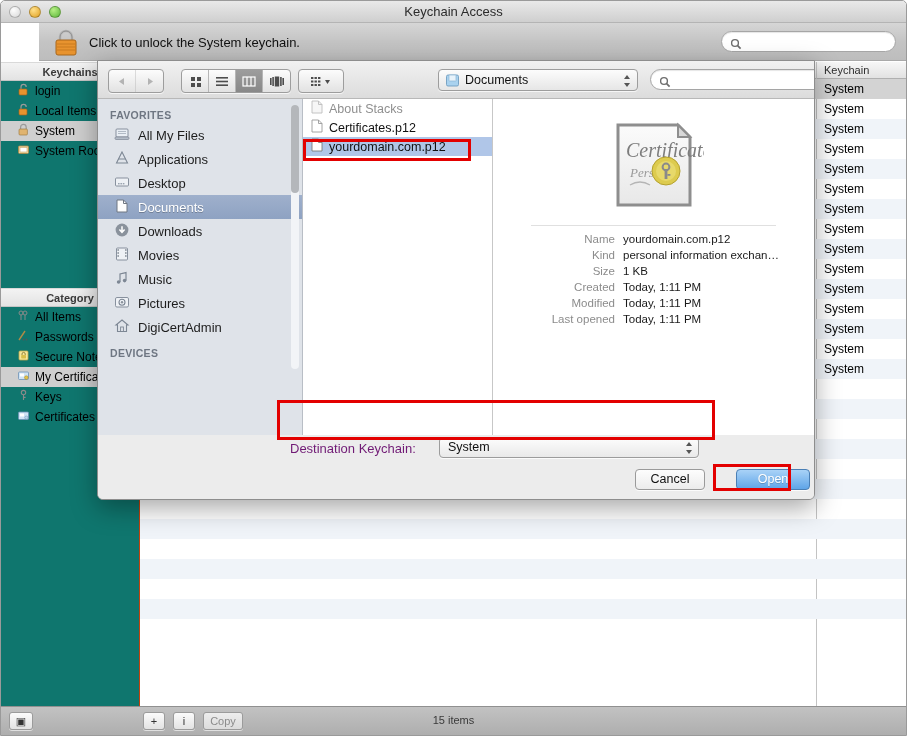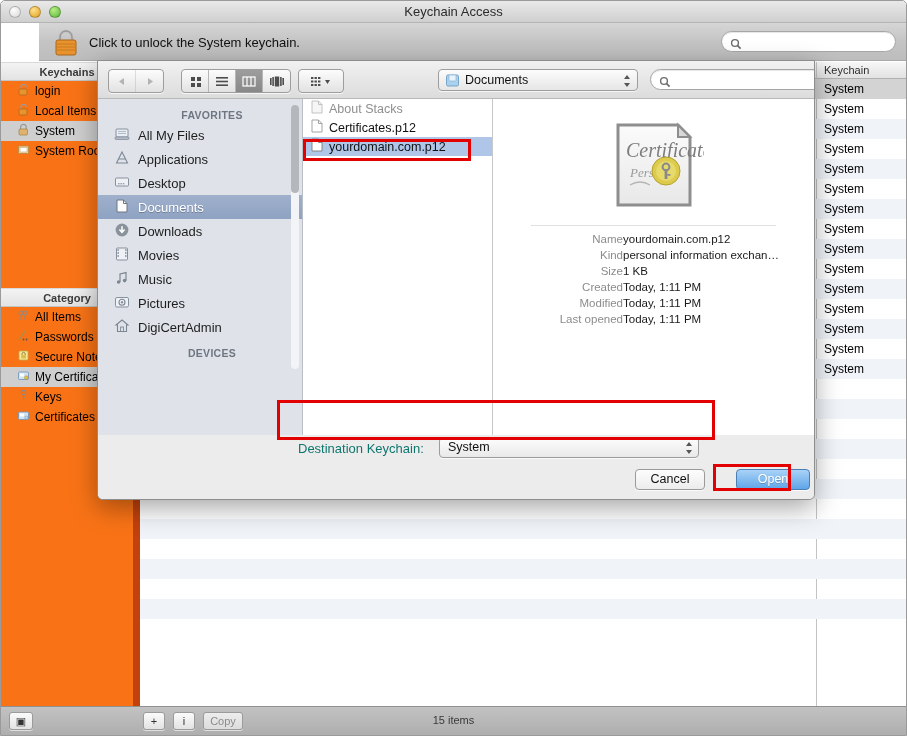--- a/index.html
+++ b/index.html
@@ -47,21 +47,21 @@
   .kc-searchfield {
     position: absolute; right: 10px; top: 8px; width: 175px; height: 21px;
     background: #fff; border: 1px solid #a6a6a6; border-radius: 11px;
     box-shadow: inset 0 1px 1px rgba(0,0,0,.10);
   }
   .kc-searchicon { position: absolute; left: 8px; top: 4px; }
 
   
   .kc-body { position: absolute; left: 0; top: 61px; right: 0; bottom: 29px; display: flex; }
   .kc-sidebar {
-    width: 139px; background: #f97316; border-right: 7px solid #c2410c;
+    width: 139px; background: #0f766e; border-right: 1px solid #c2410c;
     position: relative; flex: none;
   }
   .kc-grouphdr {
     height: 19px; background: linear-gradient(to bottom,#f3f3f3,#e3e3e3);
     border-bottom: 1px solid #c5c5c5; border-top: 1px solid #d9d9d9;
     font-size: 11px; color: #3a3a3a; text-align: center; line-height: 18px; font-weight: bold;
   }
   .kc-row {
     height: 20px; display: flex; align-items: center; gap: 5px; padding-left: 16px;
     font-size: 12px; color: #000;
@@ -155,21 +155,21 @@
   }
 
   .browser {
     position: absolute; left: 0; top: 38px; right: 0; height: 336px;
     display: flex; background: #fff;
   }
   .fav {
     width: 205px; flex: none; position: relative;
     background: #dfe3e9; border-right: 1px solid #b9bec6;
   }
-  .fav-hdr { padding: 10px 0 2px 24px; font-size: 10.5px; font-weight: bold; color: #6e7682; letter-spacing: .3px; text-align: center; }
+  .fav-hdr { padding: 10px 0 2px 12px; font-size: 10.5px; font-weight: bold; color: #6e7682; letter-spacing: .3px; }
   .fav-row {
     height: 24px; display: flex; align-items: center; gap: 8px; padding-left: 16px;
     font-size: 13px; color: #1d1d1d;
   }
   .fav-row.sel { background: linear-gradient(to bottom,#9fb0cc,#8ea2c2); color: #fff; text-shadow: 0 1px 0 rgba(0,0,0,.25); }
   .fav-scroll {
     position: absolute; right: 3px; top: 6px; width: 8px; height: 264px;
     background: #f2f4f7; border-radius: 4px;
   }
   .fav-thumb { position: absolute; left: 0; top: 0; width: 8px; height: 88px; background: #b4b7bb; border-radius: 4px; }
@@ -188,35 +188,35 @@
   .col-preview { flex: 1; position: relative; background: #fff; }
   .preview-icon {
     position: absolute; left: 50%; transform: translateX(-50%); top: 16px;
     width: 100px; height: 100px;
   }
   .preview-sep {
     position: absolute; left: 38px; right: 38px; top: 126px; height: 1px; background: #e0e0e0;
   }
   .meta { position: absolute; left: 0; right: 10px; top: 134px; font-size: 11.5px; }
   .meta-row { display: flex; margin-bottom: 4px; }
-  .meta-k { width: 130px; text-align: right; color: #8c8c8c; }
+  .meta-k { width: 130px; text-align: right; color: #8c8c8c; padding-right: 8px; }
   .meta-v { color: #1a1a1a; white-space: nowrap; overflow: hidden; }
 
   .col-handle {
     position: absolute; left: 488px; bottom: 0; width: 16px; height: 14px;
     background: linear-gradient(to right,#fbfbfb,#ededed,#fbfbfb);
     border-left: 1px solid #d2d2d2; border-right: 1px solid #d2d2d2;
   }
   .col-handle i { position: absolute; top: 3px; width: 1px; height: 7px; background: #9a9a9a; }
 
   .sheet-accessory {
     position: absolute; left: 0; right: 0; top: 374px; height: 28px;
     background: #ececec;
   }
-  .dest-label { position: absolute; left: 200px; top: 6px; font-size: 13px; color: #0f766e; }
+  .dest-label { position: absolute; left: 192px; top: 6px; font-size: 13px; color: #701a75; }
   .dest-pop {
     position: absolute; left: 341px; top: 2px; width: 260px; height: 21px;
     background: linear-gradient(to bottom,#fdfdfd,#e9e9e9);
     border: 1px solid #9c9c9c; border-radius: 4px;
     box-shadow: 0 1px 0 rgba(255,255,255,.8);
   }
   .dest-pop .val { position: absolute; left: 8px; top: 2px; font-size: 12.5px; color: #111; }
   .dest-pop .arrows { position: absolute; right: 5px; top: 3px; }
 
   .sheet-footer { position: absolute; left: 0; right: 0; bottom: 0; height: 38px; background: #ececec; }

